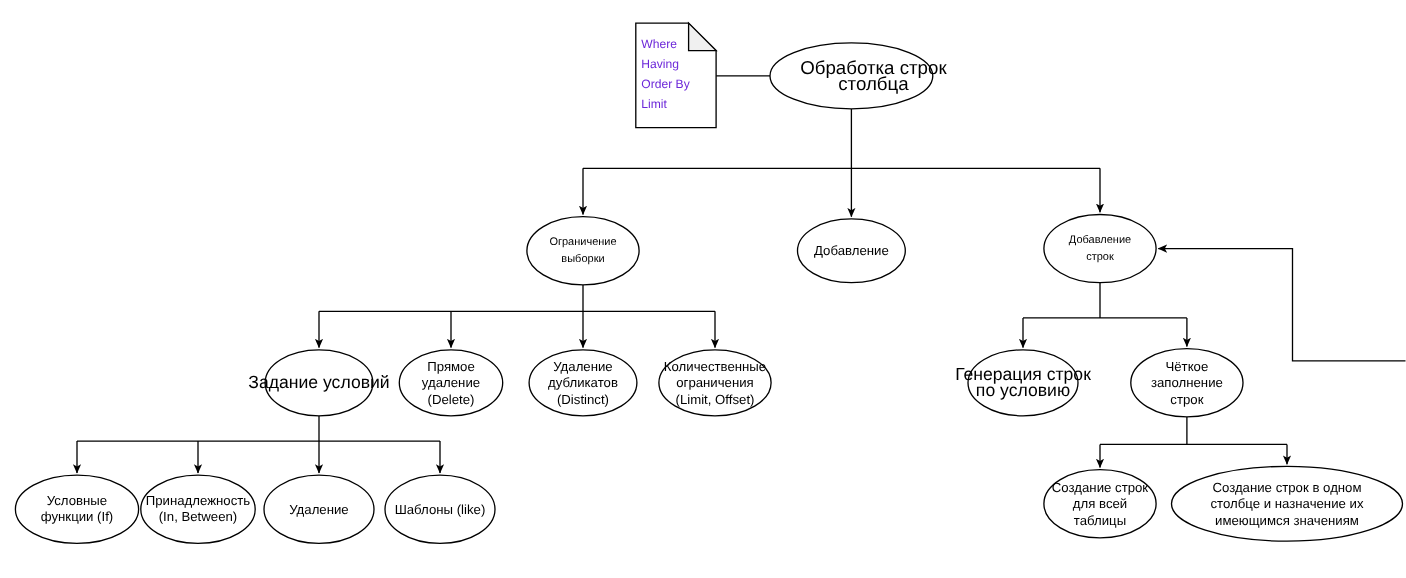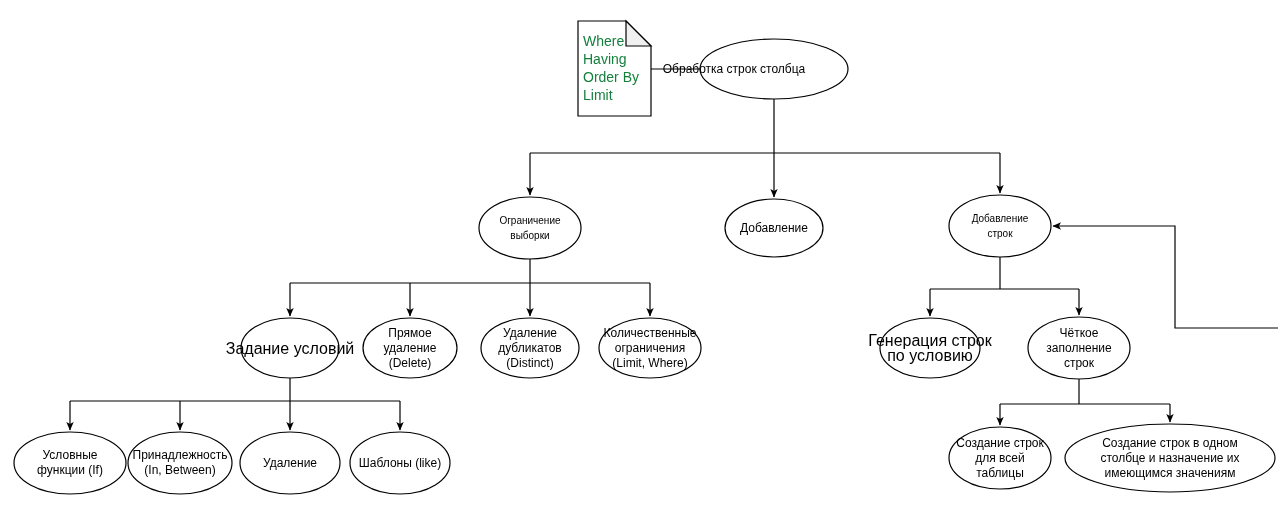--- a/index.html
+++ b/index.html
@@ -33,23 +33,23 @@
     font-family: "Liberation Sans", sans-serif;
     font-size: 12px;
     line-height: 15px;
     color: #000000;
     white-space: pre-line;
     pointer-events: none;
   }
   .note-text {
     position: absolute;
     font-family: "Liberation Sans", sans-serif;
-    font-size: 14px;
+    font-size: 11px;
     line-height: 18px;
-    color: #15803d;
+    color: #6d28d9;
     white-space: pre-line;
     text-align: left;
   }
 </style>
 </head>
 <body>
 
 <div id="diagram-root">
 
   <svg id="diagram-svg" viewBox="0 0 1278 525" xmlns="http://www.w3.org/2000/svg">
@@ -105,36 +105,36 @@
         <ellipse cx="70" cy="463" rx="56" ry="31" fill="#ffffff" stroke="#000000" stroke-width="1.2"></ellipse>
         <ellipse cx="180" cy="463" rx="52" ry="31" fill="#ffffff" stroke="#000000" stroke-width="1.2"></ellipse>
         <ellipse cx="290" cy="463" rx="50" ry="31" fill="#ffffff" stroke="#000000" stroke-width="1.2"></ellipse>
         <ellipse cx="400" cy="463" rx="50" ry="31" fill="#ffffff" stroke="#000000" stroke-width="1.2"></ellipse>
         <ellipse cx="1000" cy="458" rx="51" ry="31" fill="#ffffff" stroke="#000000" stroke-width="1.2"></ellipse>
         <ellipse cx="1170" cy="458" rx="105" ry="34" fill="#ffffff" stroke="#000000" stroke-width="1.2"></ellipse>
       </g>
   </svg>
 
   <div id="labels-layer">
-      <div class="node-label" style="left: 642px; top: 39px; width: 184px; height: 60px; font-size: 12px;">Обработка строк столбца</div>
+      <div class="node-label" style="left: 702px; top: 39px; width: 184px; height: 60px; font-size: 17px;">Обработка строк столбца</div>
       <div class="node-label" style="left: 461px; top: 197px; width: 138px; height: 62px; font-size: 10px; text-align: center;">Ограничение
 выборки</div>
       <div class="node-label" style="left: 707px; top: 199px; width: 134px; height: 58px; font-size: 12px;">Добавление</div>
       <div class="node-label" style="left: 931px; top: 195px; width: 138px; height: 62px; font-size: 10px;">Добавление
 строк</div>
       <div class="node-label" style="left: 223px; top: 318px; width: 134px; height: 60px; font-size: 16px;">Задание условий</div>
       <div class="node-label" style="left: 345px; top: 318px; width: 130px; height: 60px; font-size: 12px;">Прямое
 удаление
 (Delete)</div>
       <div class="node-label" style="left: 463px; top: 318px; width: 134px; height: 60px; font-size: 12px;">Удаление
 дубликатов
 (Distinct)</div>
       <div class="node-label" style="left: 581px; top: 318px; width: 138px; height: 60px; font-size: 12px;">Количественные
 ограничения
-(Limit, Where)</div>
+(Limit, Offset)</div>
       <div class="node-label" style="left: 862px; top: 318px; width: 136px; height: 60px; font-size: 16px;">Генерация строк
 по условию</div>
       <div class="node-label" style="left: 1010px; top: 317px; width: 138px; height: 62px; font-size: 12px; text-align: center;">Чёткое
 заполнение
 строк</div>
       <div class="node-label" style="left: -4px; top: 432px; width: 148px; height: 62px; font-size: 12px;">Условные
 функции (If)</div>
       <div class="node-label" style="left: 110px; top: 432px; width: 140px; height: 62px; font-size: 12px;">Принадлежность
 (In, Between)</div>
       <div class="node-label" style="left: 222px; top: 432px; width: 136px; height: 62px; font-size: 12px;">Удаление</div>

